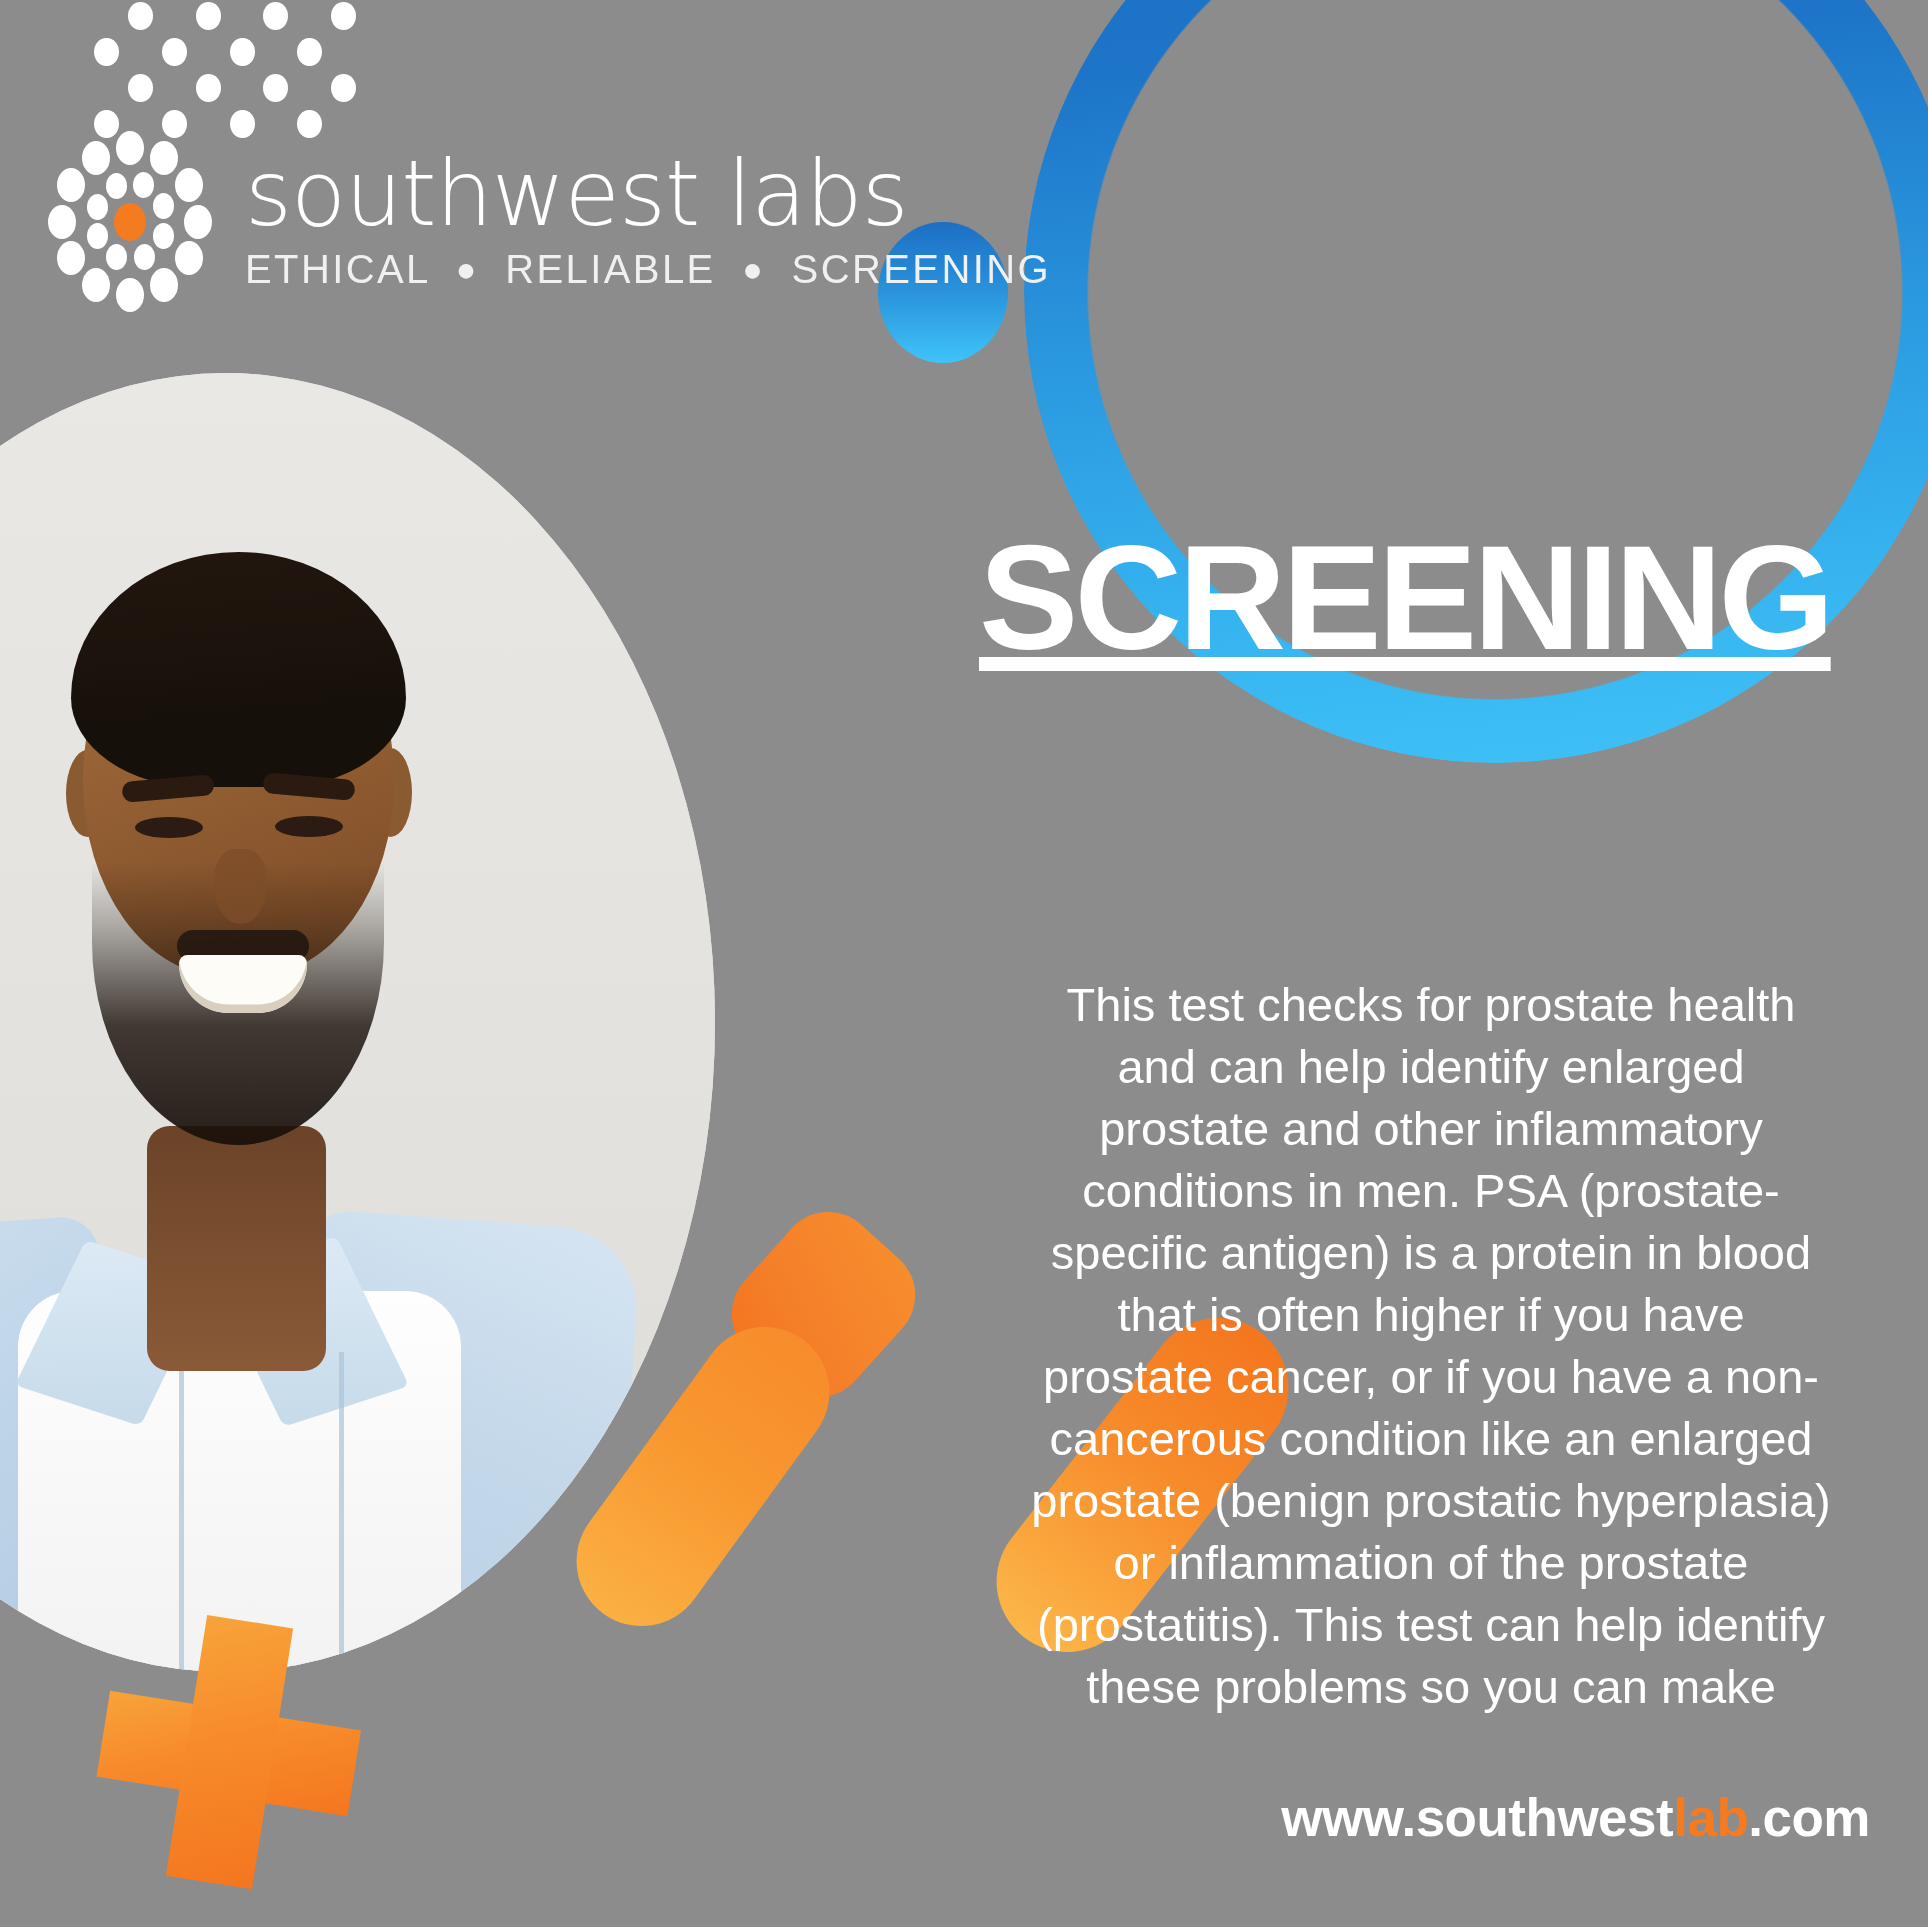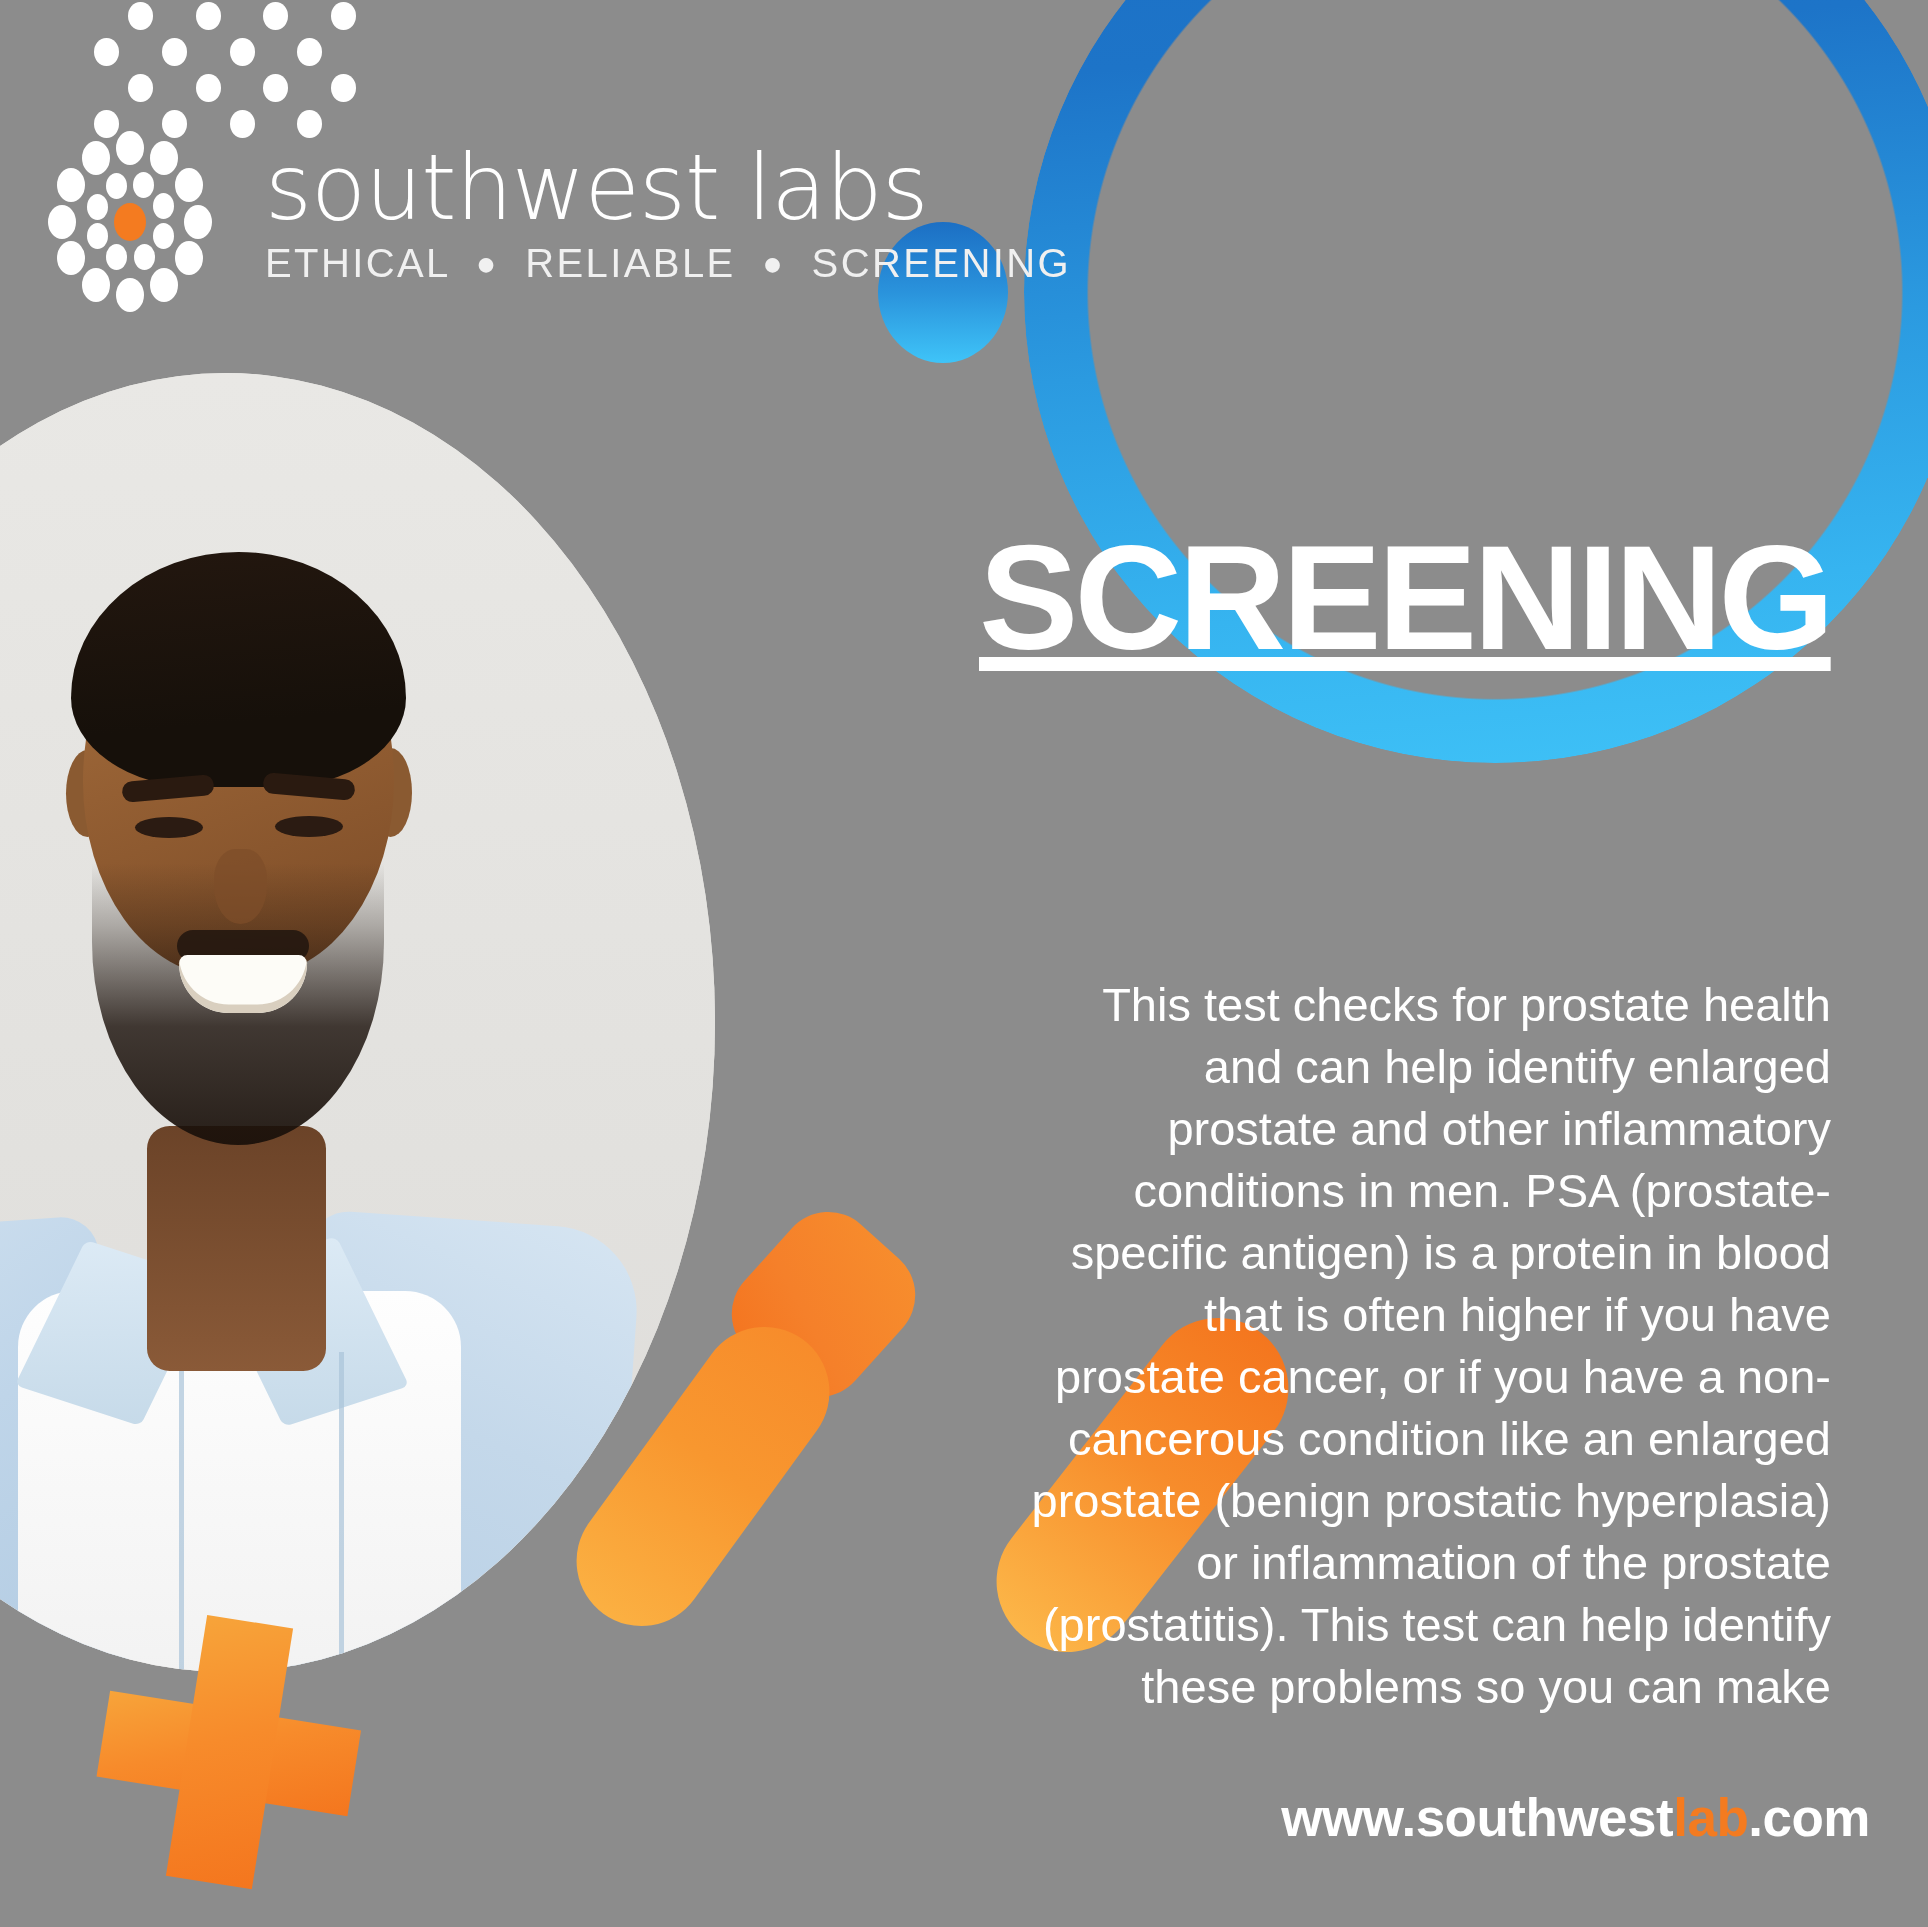--- a/index.html
+++ b/index.html
@@ -82,23 +82,22 @@
     position: absolute;
     border-radius: 50%;
     background: #ffffff;
   }
   .logo-mark .m.center {
     background: #f47b20;
   }
   .logo-type {
     position: absolute;
     left: 209px;
-    top: 11px;
+    top: 17px;
     width: 584px;
-    margin-left: 20px;
   }
   .wordmark {
     font-family: "DejaVu Sans", sans-serif;
     font-weight: 300;
     font-size: 90px;
     line-height: 1.0;
     color: #ffffff;
     letter-spacing: -0.9px;
     white-space: nowrap;
   }
@@ -216,21 +215,21 @@
     position: absolute;
     left: 1031px;
     top: 927px;
     width: 800px;
     z-index: 7;
     color: #ffffff;
     font-family: "Liberation Sans", sans-serif;
     font-weight: 400;
     font-size: 47px;
     line-height: 1.32;
-    text-align: right;
+    text-align: center;
   }
 
   
   .cross {
     position: absolute;
     left: 102px;
     top: 1620px;
     width: 254px;
     height: 264px;
     transform: rotate(9deg);

